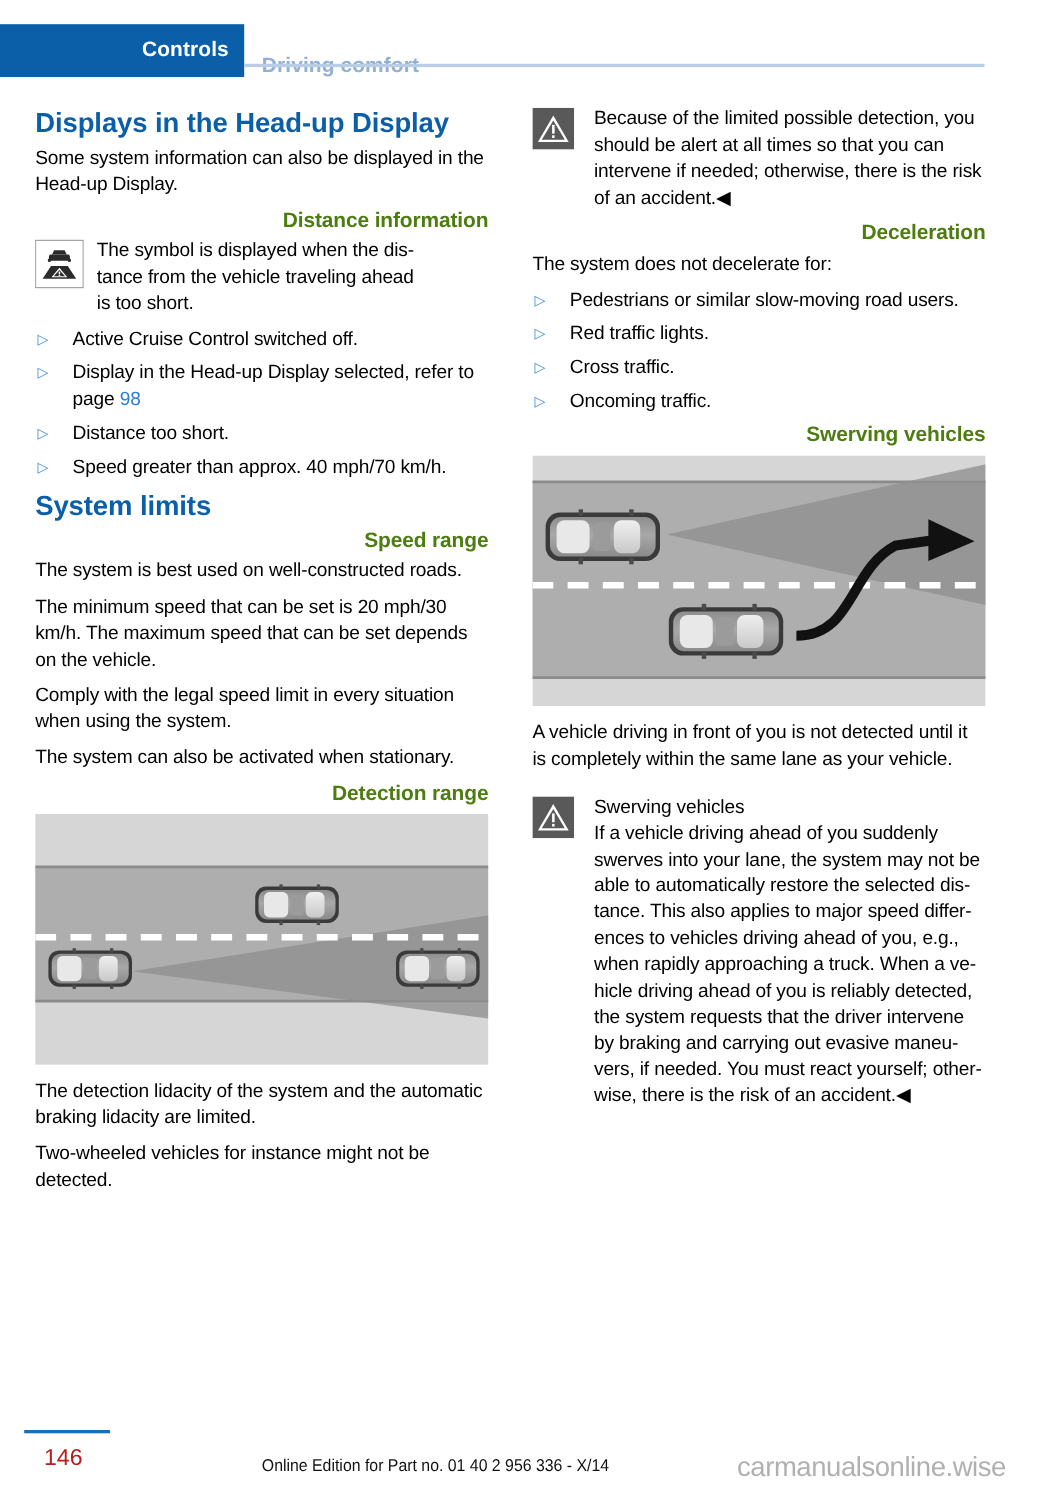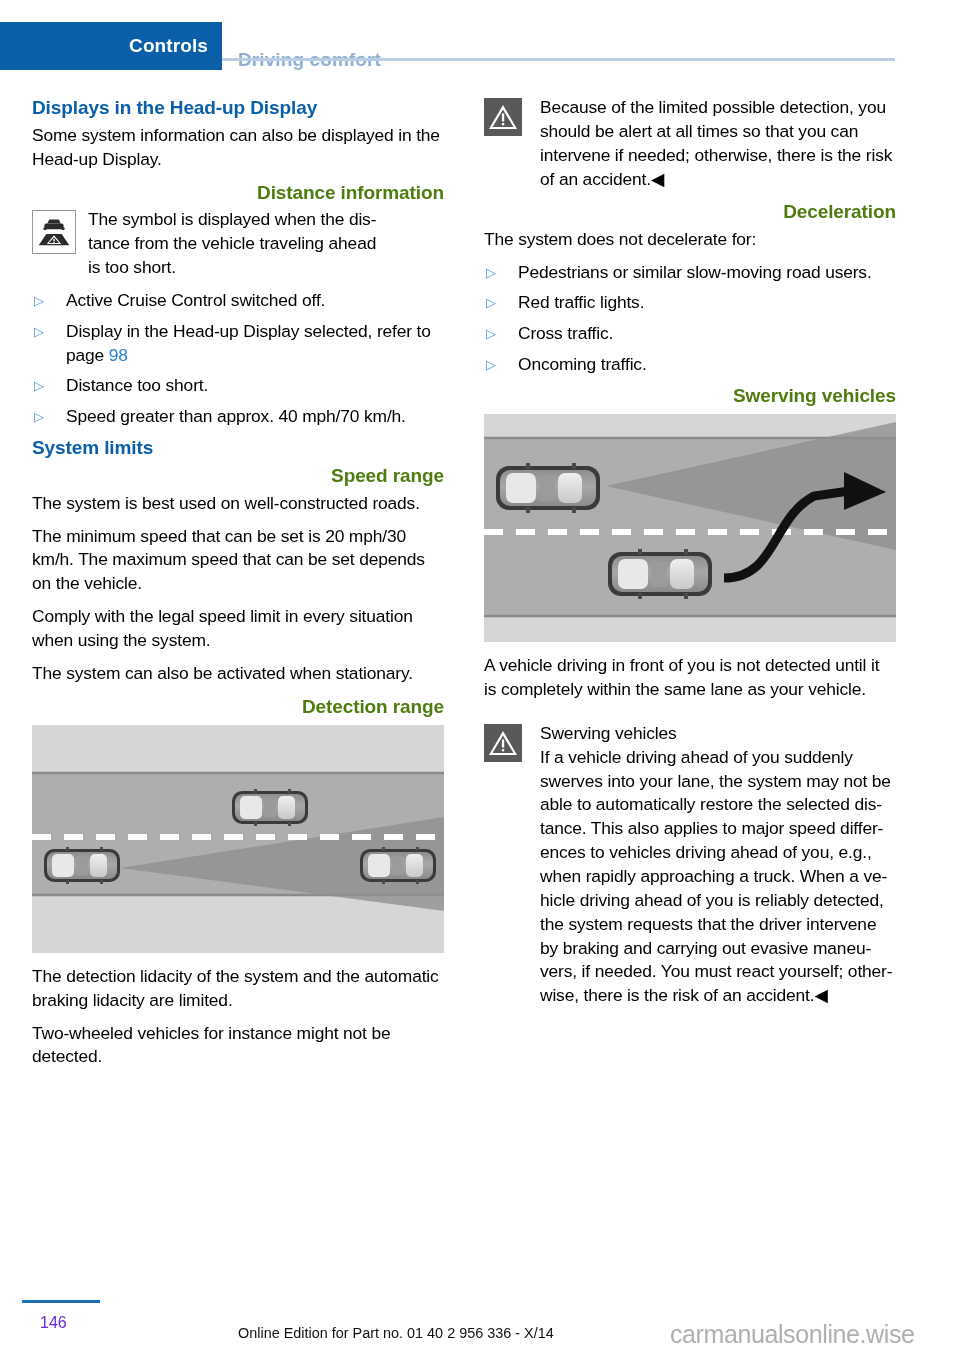--- a/index.html
+++ b/index.html
@@ -58,21 +58,21 @@
   .col {
     position: absolute;
     top: 96px;
     width: 412px;
   }
   .col-left  { left: 32px; }
   .col-right { left: 484px; }
 
   h2.head2 {
     margin: 0 0 4px 0;
-    font-size: 19px;
+    font-size: 25px;
     font-weight: bold;
     color: #0a5fa8;
     line-height: 1.28;
     letter-spacing: -0.1px;
   }
   h3.head3 {
     margin: 0 0 3px 0;
     font-size: 19px;
     font-weight: bold;
     color: #4d7c0f;
@@ -148,21 +148,21 @@
   .figure svg { display: block; width: 412px; height: 228px; }
 
   
   .footer { position: absolute; left: 0; bottom: 0; width: 960px; height: 70px; }
   .footer-rule {
     position: absolute; left: 22px; top: 8px;
     width: 78px; height: 3px; background: #1a6fb5;
   }
   .footer-pageno {
     position: absolute; left: 40px; top: 22px;
-    font-size: 16px; color: #6d28d9;
+    font-size: 21px; color: #b91c1c;
   }
   .footer-edition {
     position: absolute; left: 238px; top: 32px;
     font-size: 15.5px; color: #111;
     transform: scaleX(0.93);
     transform-origin: left center;
   }
   .watermark {
     position: absolute; left: 670px; top: 28px;
     font-size: 25px; color: #b0b0b0;

